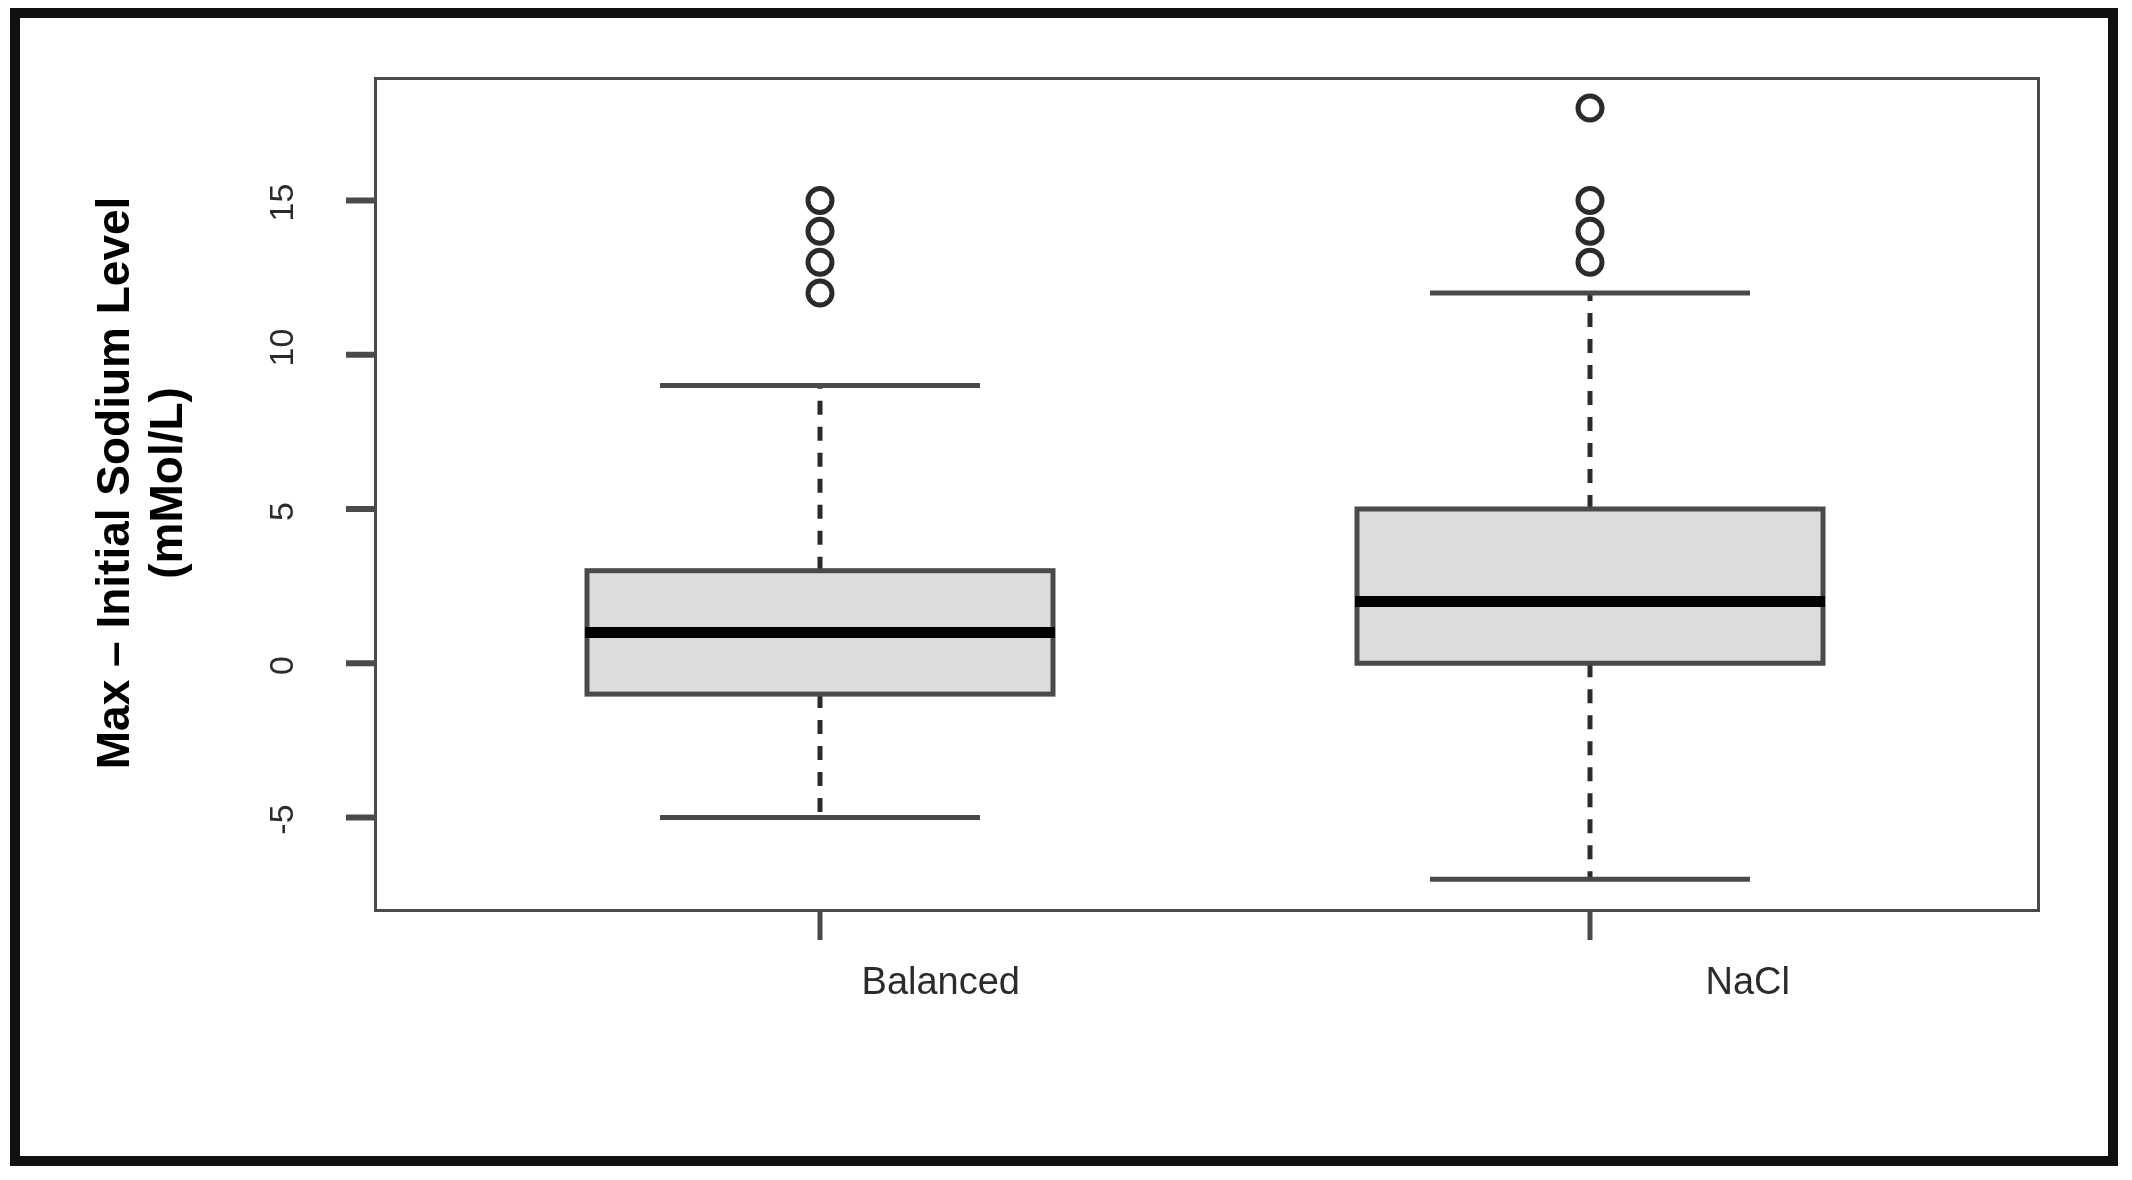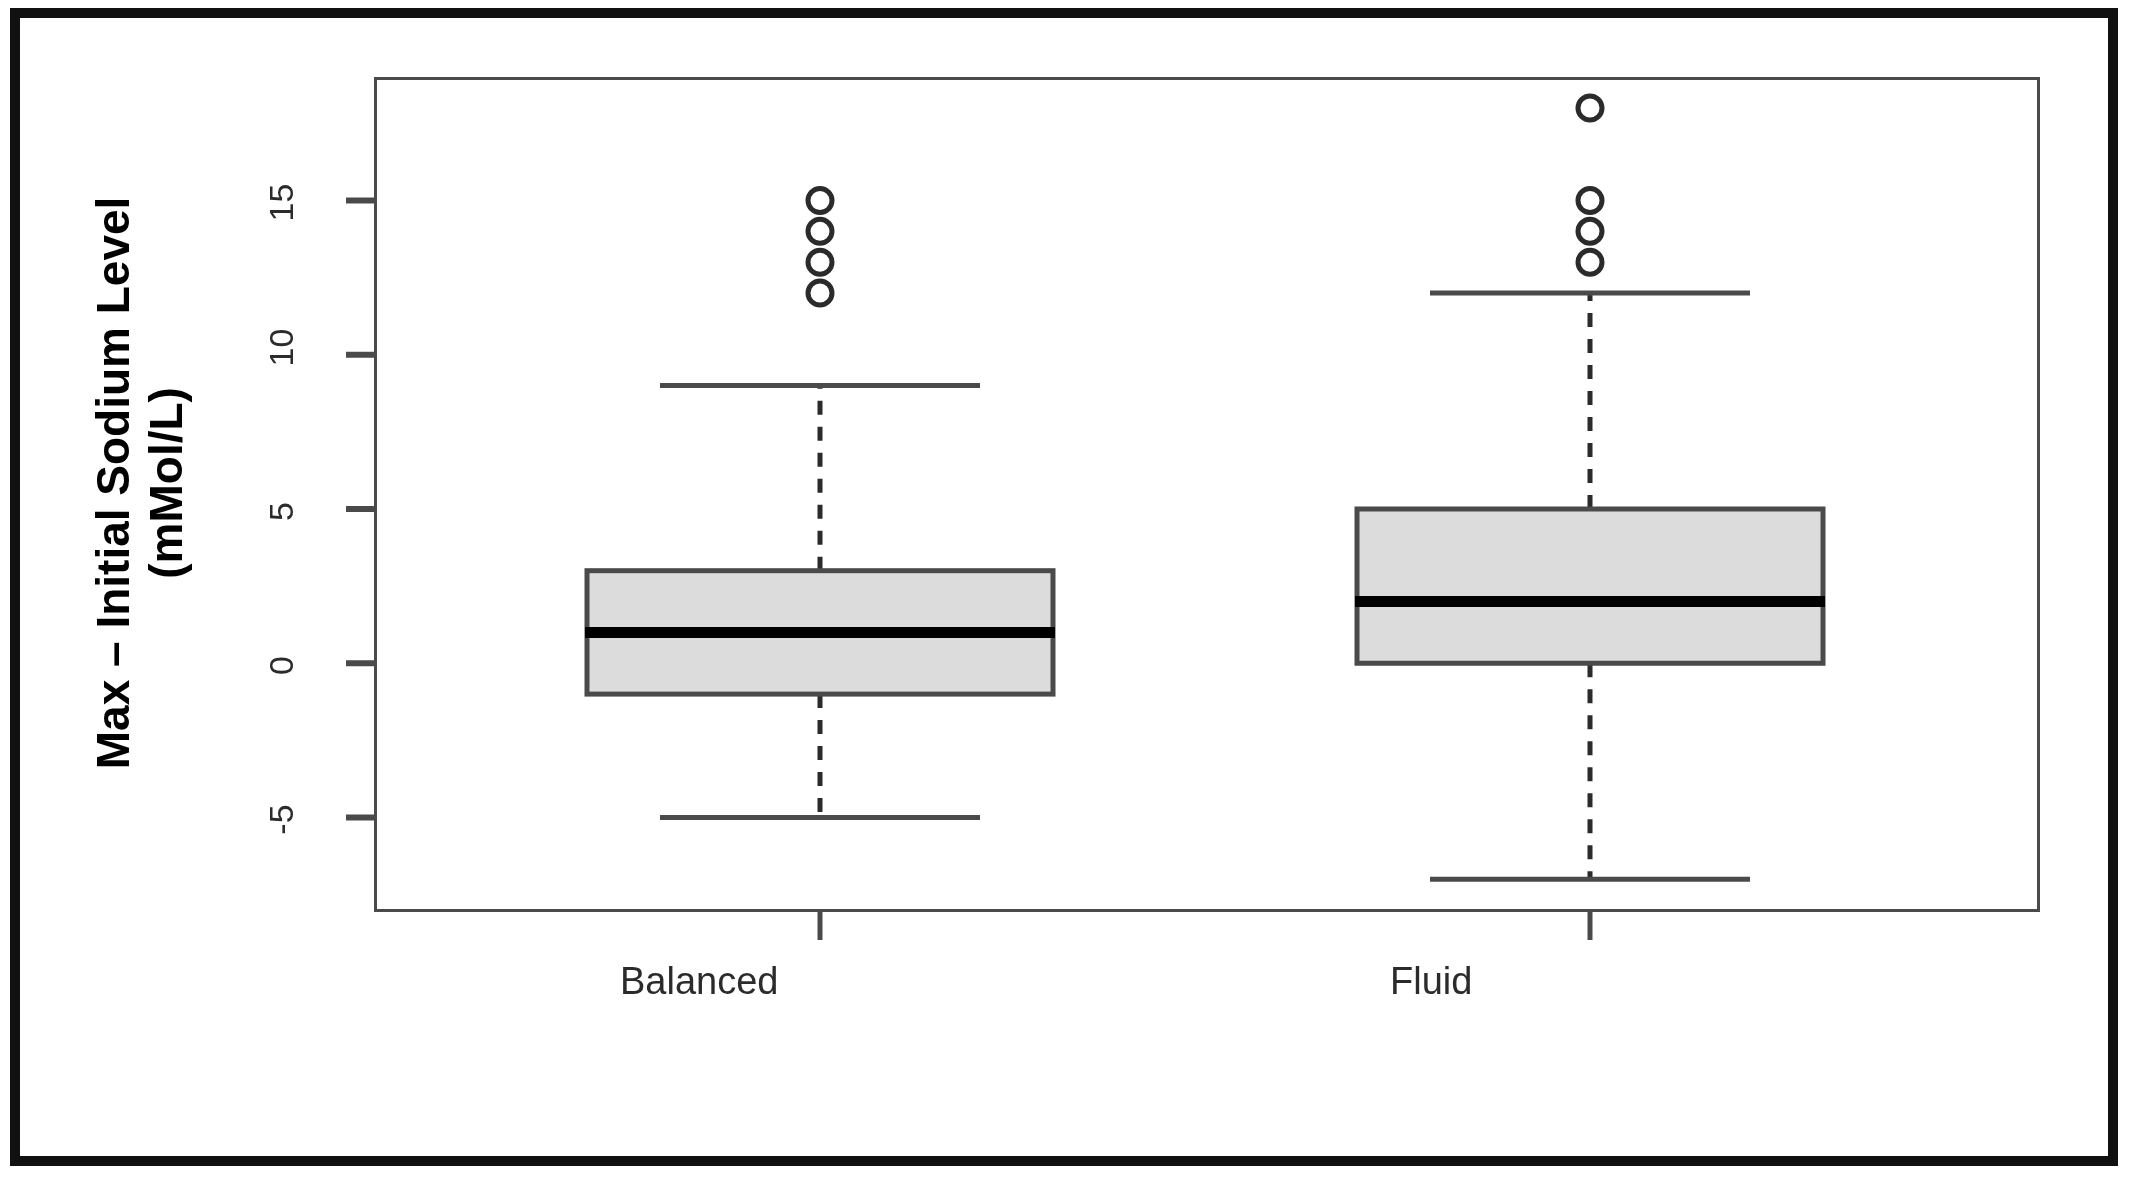--- a/index.html
+++ b/index.html
@@ -29,21 +29,21 @@
   }
   .y-axis-title{
     position:absolute;
     font-size:46px;font-weight:bold;color:#000000;
     white-space:nowrap;transform-origin:50% 50%;
     text-align:center;line-height:1.15;
   }
 
   
   .x-tick-label{
-    position:absolute;font-size:38px;color:#2b2b2b;text-align:left;
+    position:absolute;font-size:38px;color:#2b2b2b;text-align:right;
     white-space:nowrap;
   }
   .x-axis-title{
     position:absolute;font-size:54px;font-weight:bold;color:#000000;
     text-align:center;white-space:nowrap;width:100%;left:0;
   }
 </style>
 </head>
 <body>
 
@@ -101,16 +101,16 @@
           <line x1="1355" x2="1825" y1="601.55" y2="601.55" stroke="#000000" stroke-width="11"></line>
           <circle cx="1590" cy="262.2" r="12" fill="none" stroke="#2b2b2b" stroke-width="5"></circle>
           <circle cx="1590" cy="231.34999999999997" r="12" fill="none" stroke="#2b2b2b" stroke-width="5"></circle>
           <circle cx="1590" cy="200.5" r="12" fill="none" stroke="#2b2b2b" stroke-width="5"></circle>
           <circle cx="1590" cy="107.94999999999993" r="12" fill="none" stroke="#2b2b2b" stroke-width="5"></circle>
         </g>
       </g>
   </svg>
 
   <div class="x-tick-label" style="left:620px;top:960px;width:400px;">Balanced</div>
-  <div class="x-tick-label" style="left:1390px;top:960px;width:400px;">Fluid</div>
+  <div class="x-tick-label" style="left:1390px;top:960px;width:400px;">NaCl</div>
 
 
 </div>
 
 </body></html>

